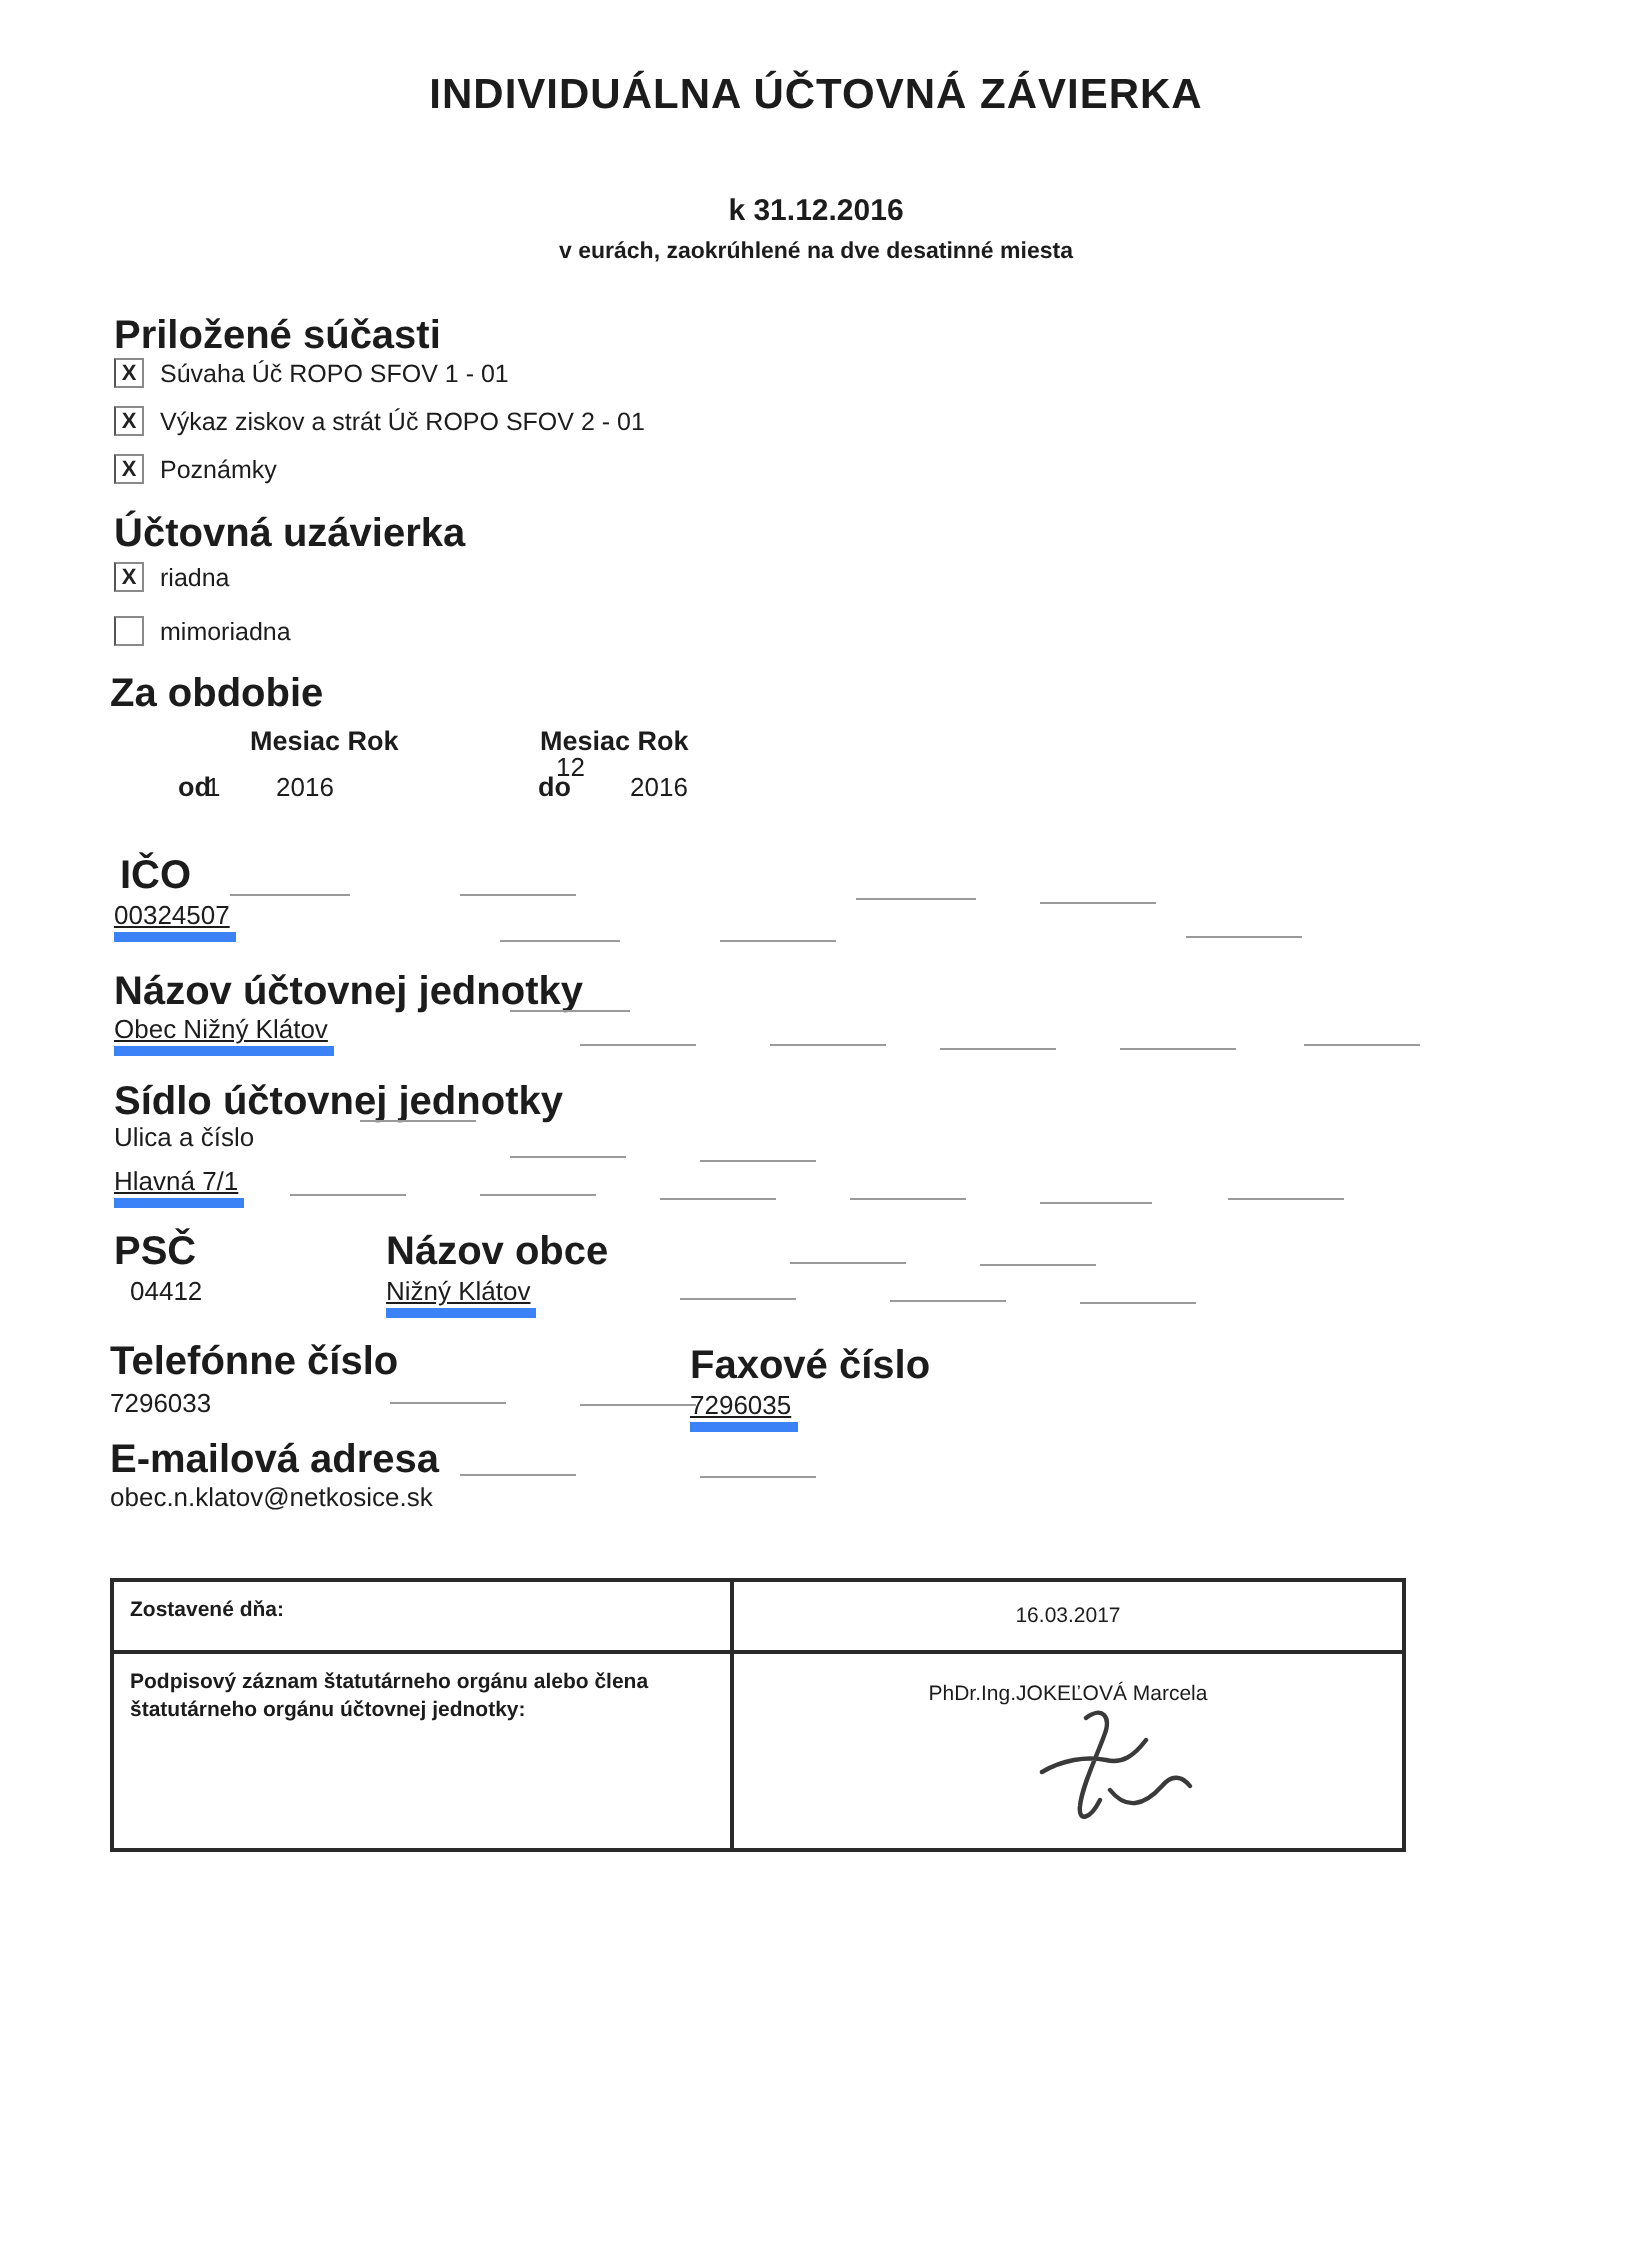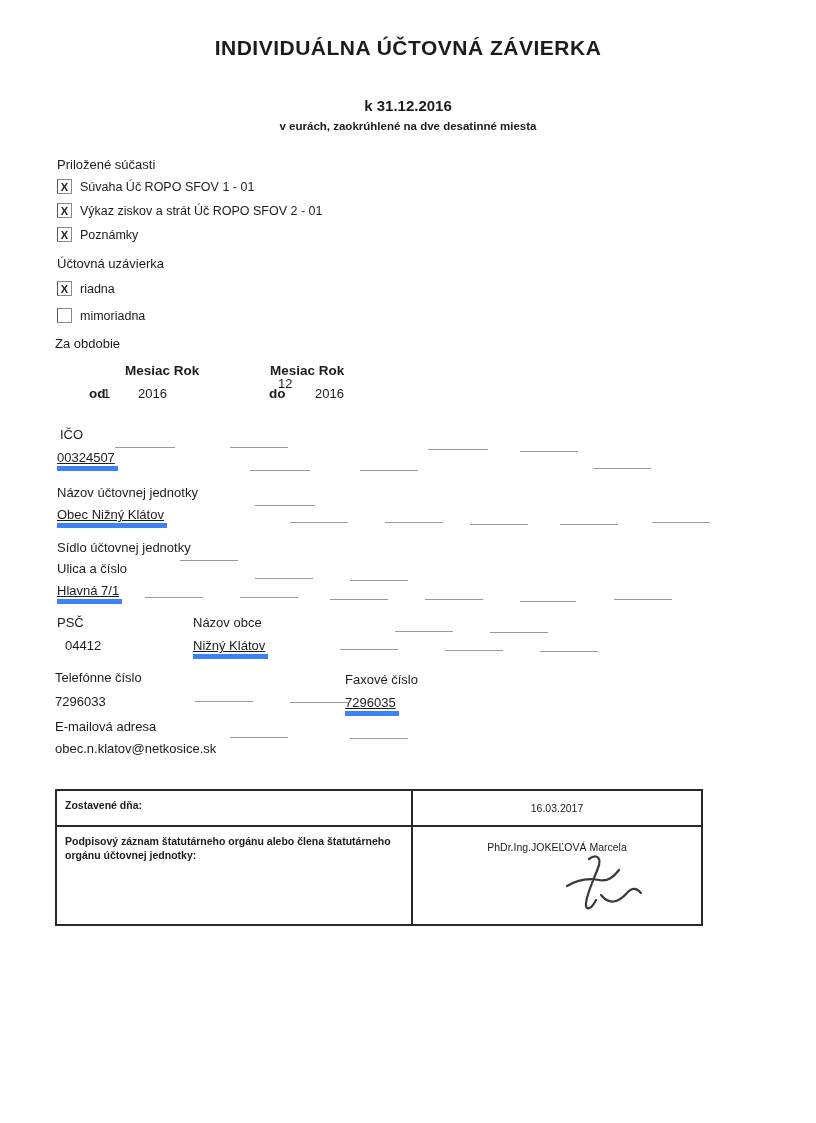--- a/index.html
+++ b/index.html
@@ -7,40 +7,40 @@
   body { font-family:"Liberation Sans", sans-serif; }
   .page {
     position:relative; width:816px; height:1123px; margin:0 auto;
     background:#ffffff; color:#1c1c1c; overflow:hidden;
   }
   .abs { position:absolute; }
   .center { left:0; right:0; text-align:center; }
   .title { font-size:21px; font-weight:bold; letter-spacing:.5px; }
   .dateline { font-size:15px; font-weight:bold; }
   .subtitle { font-size:11.5px; font-weight:bold; }
-  .h { font-weight:normal; font-size:13px; }
+  .h { font-weight:bold; font-size:20px; }
   .h2 { font-weight:bold; font-size:13.5px;padding-left:32px; }
   .val { font-size:13px; }
   .uv { border-bottom:5px solid #3b82f6; padding:0 3px 1px 0; display:inline-block;text-decoration:underline; }
   .cbrow { position:absolute; display:flex; align-items:center; font-size:12.5px; }
   .cb {
     width:15px; height:15px; border:1px solid #8a8a8a; border-left-color:#555;
     display:inline-flex; align-items:center; justify-content:center;
     font-size:11px; font-weight:bold; color:#222; margin-right:8px; flex:0 0 auto;
     background:#fff;
   }
   .sl { position:absolute; height:1px; background:#9a9a9a; display:block; }
   .ftable {
     position:absolute; left:55px; top:789px; width:648px;
     border:2px solid #2a2a2a; font-size:10.5px;
   }
   .frow { display:flex; }
   .frow.r1 { border-bottom:2px solid #2a2a2a; height:36px; }
   .frow.r2 { height:97px; }
-  .fcell-l { width:356px; border-right:2px solid #2a2a2a; padding:7px 8px; font-weight:bold; line-height:1.35; }
+  .fcell-l { width:310px; border-right:2px solid #2a2a2a; padding:7px 8px; font-weight:bold; line-height:1.35; }
   .fcell-r { flex:1; position:relative; text-align:center; }
   .r1 .fcell-r { display:flex; align-items:center; justify-content:center; }
   .sig-name { padding-top:14px; }
   .sig-svg { position:absolute; left:142px; top:26px; }
 </style>
 </head>
 <body>
 
 <div class="page">
 

